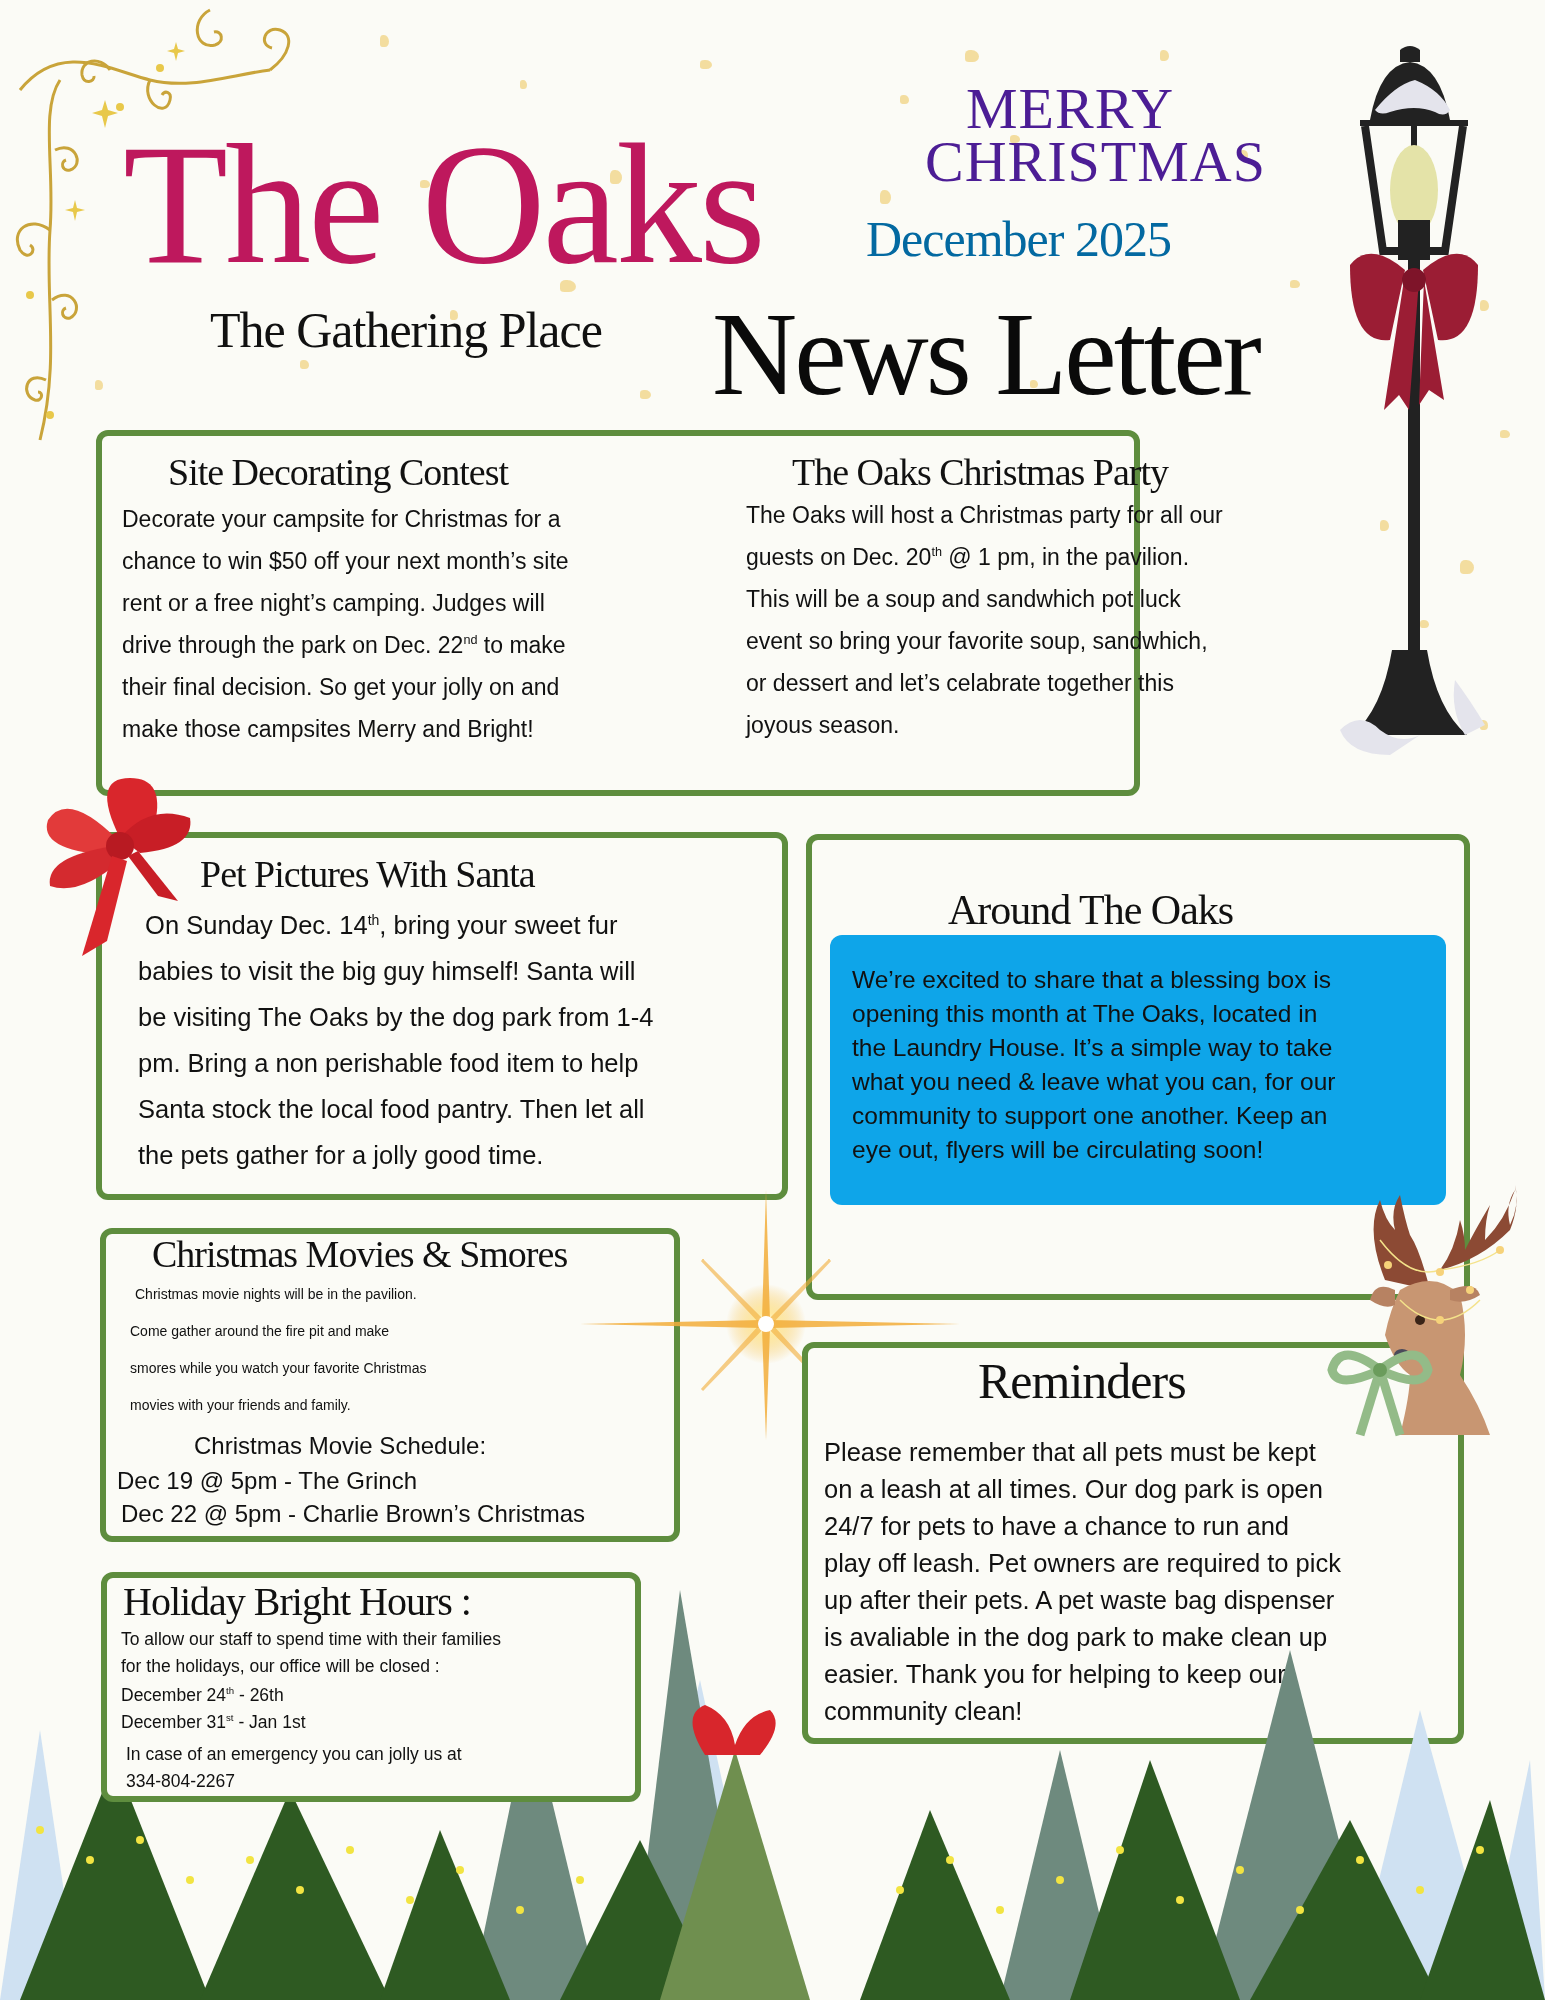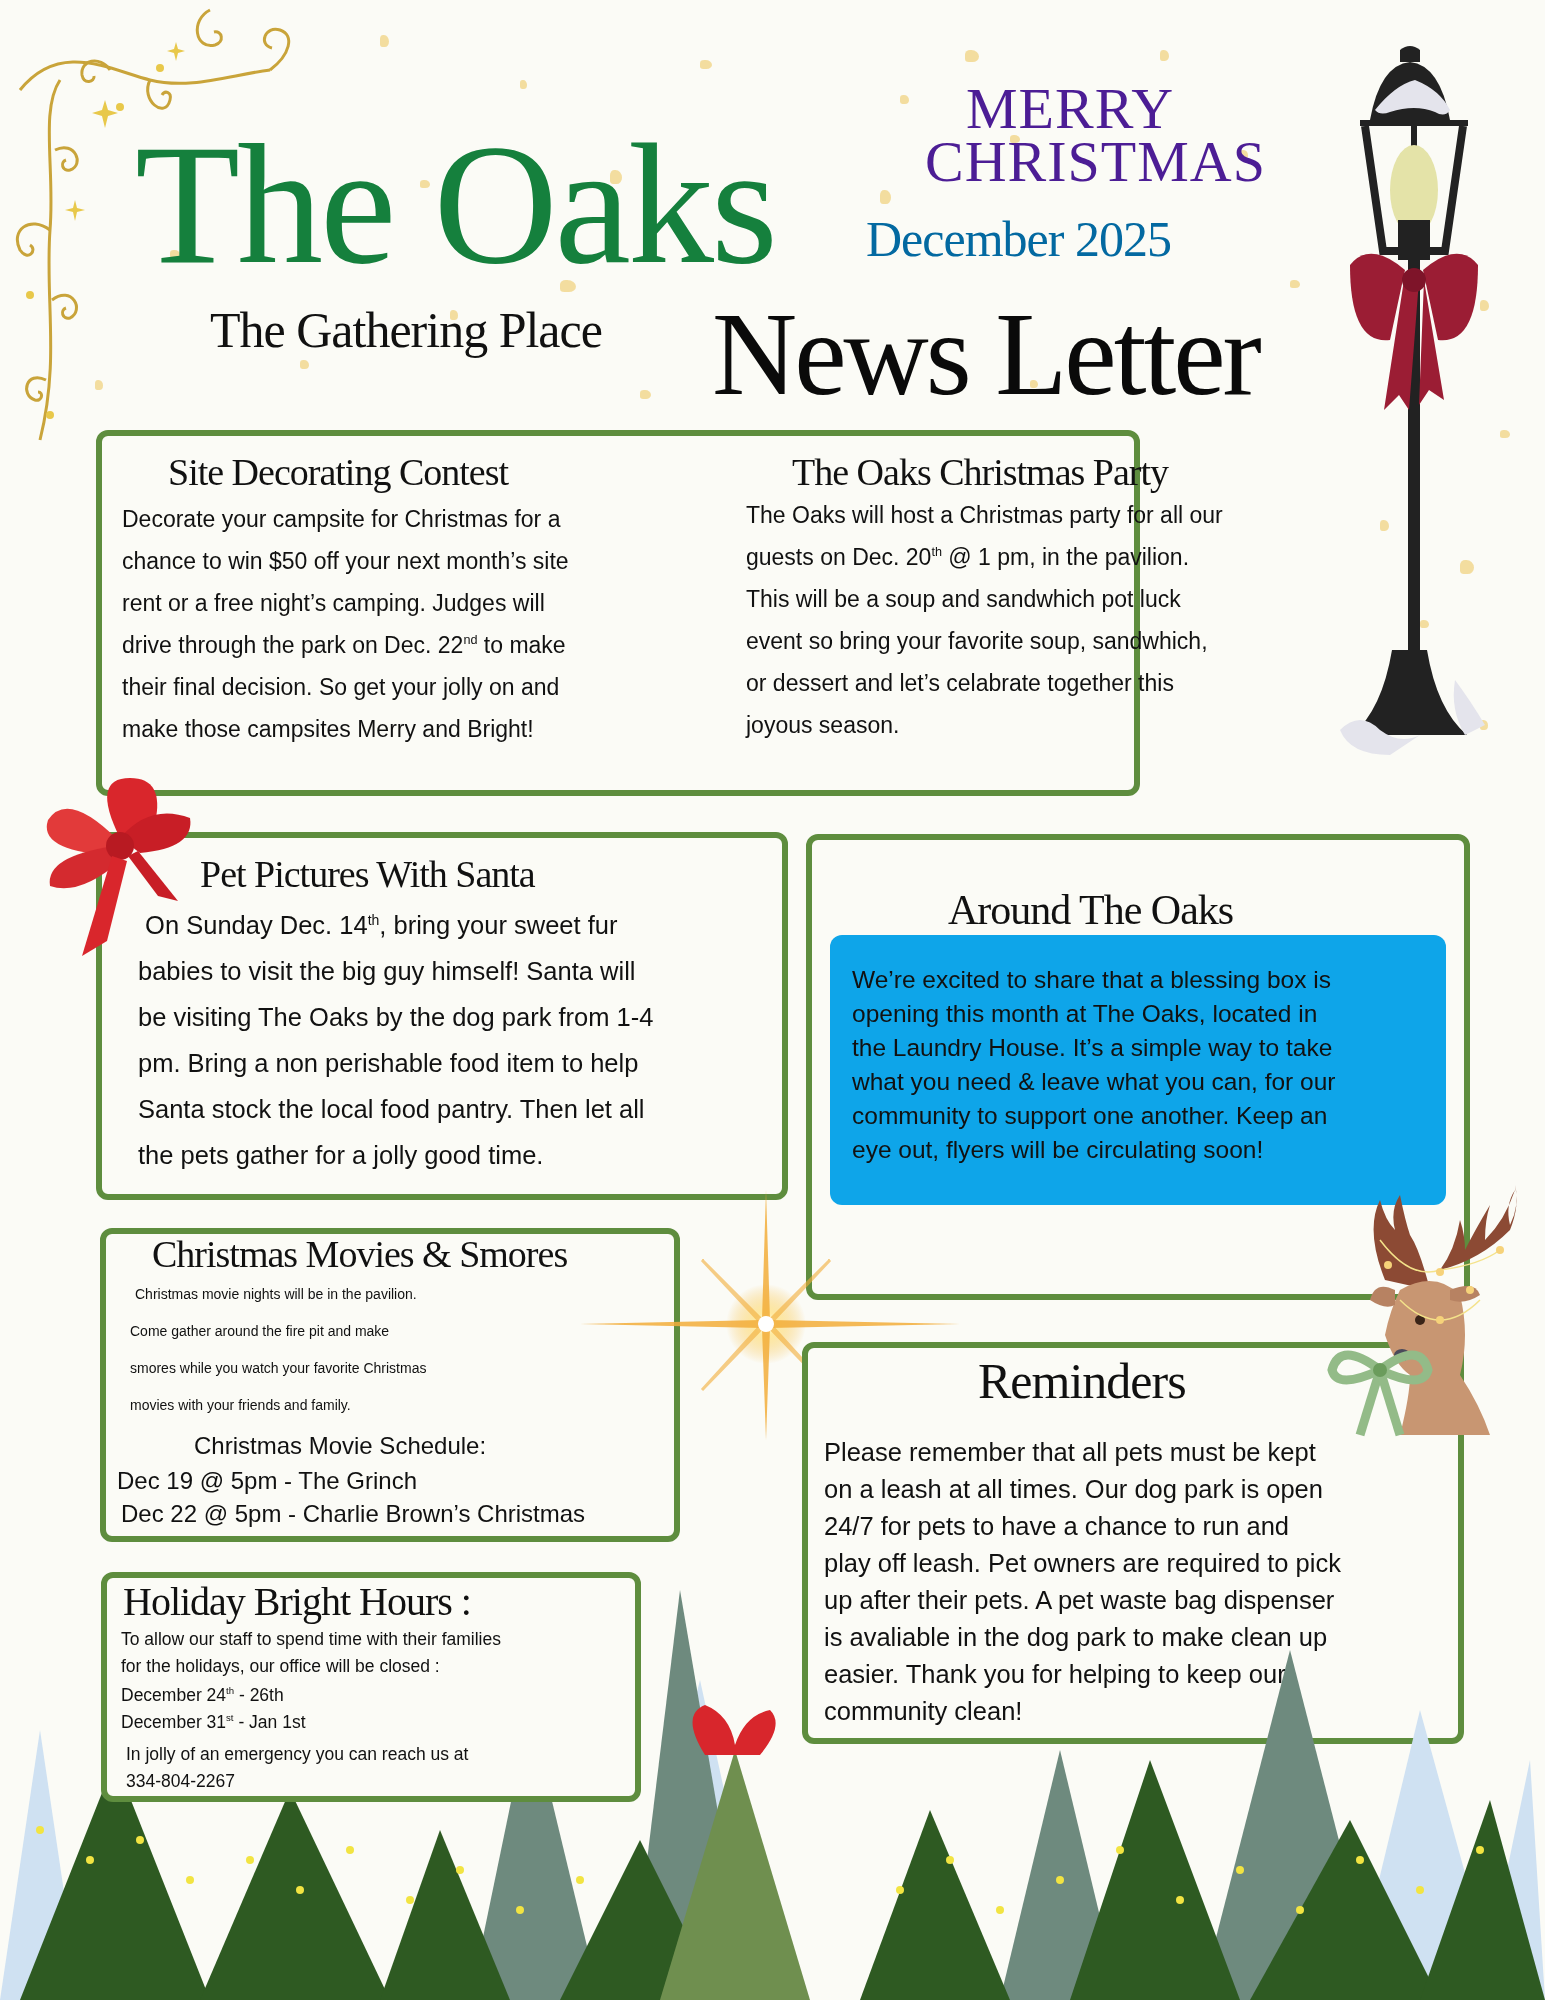--- a/index.html
+++ b/index.html
@@ -5,21 +5,21 @@
   html, body { margin:0; padding:0; }
   body {
     width:1545px; height:2000px; position:relative; overflow:hidden;
     background:#fbfbf6;
     font-family:"Liberation Sans", sans-serif; color:#111;
   }
   .abs { position:absolute; }
   .serif { font-family:"Liberation Serif", "DejaVu Serif", serif; }
   .confetti { position:absolute; background:#f1d68a; border-radius:40% 60% 50% 30%; opacity:.8; }
 
-  .title-main { left:135px; top:118px; font-size:172px; color:#15803d; letter-spacing:-3px; line-height:1; font-weight:normal; }
+  .title-main { left:123px; top:118px; font-size:172px; color:#be185d; letter-spacing:-3px; line-height:1; font-weight:normal; }
   .subtitle { left:210px; top:305px; font-size:50px; color:#111; letter-spacing:-1px; line-height:1; }
   .newsletter { left:712px; top:296px; font-size:118px; color:#0a0a0a; letter-spacing:-3px; line-height:1; }
   .merry { left:925px; top:82px; width:290px; text-align:center; color:#4c1d95; font-size:58px; line-height:0.92; font-weight:normal; letter-spacing:1px; }
   .date { left:866px; top:214px; font-size:50px; color:#0369a1; line-height:1; letter-spacing:-1px; }
 
   .box { position:absolute; border:6px solid #5e8d3e; border-radius:12px; background:#fbfbf6; box-sizing:border-box; }
   .box h2 { margin:0; font-family:"Liberation Serif", serif; font-weight:normal; color:#111; position:absolute; letter-spacing:-1px; white-space:nowrap; }
   sup { font-size:55%; line-height:0; }
 
   .green-panel { position:absolute; background:#0ea5e9; border-radius:12px; }
@@ -293,16 +293,16 @@
 
 <div class="box" style="left:101px;top:1572px;width:540px;height:230px;">
   <h2 style="left:16px;top:0px;font-size:40px;">Holiday Bright Hours :</h2>
   <div style="position:absolute;left:14px;top:48px;font-size:17.5px;line-height:27px;width:520px;">
     <div>To allow our staff to spend time with their families</div>
     <div>for the holidays, our office will be closed :</div>
     <div style="margin-top:2px;line-height:27px;">
       <div><span>December 24</span><sup>th</sup><span> - 26th</span></div>
       <div><span>December 31</span><sup>st</sup><span> - Jan 1st</span></div>
     </div>
-    <div style="margin-top:5px;padding-left:5px;">In jolly of an emergency you can reach us at</div>
+    <div style="margin-top:5px;padding-left:5px;">In case of an emergency you can jolly us at</div>
     <div style="padding-left:5px;">334-804-2267</div>
   </div>
 </div>
 
 </body></html>

